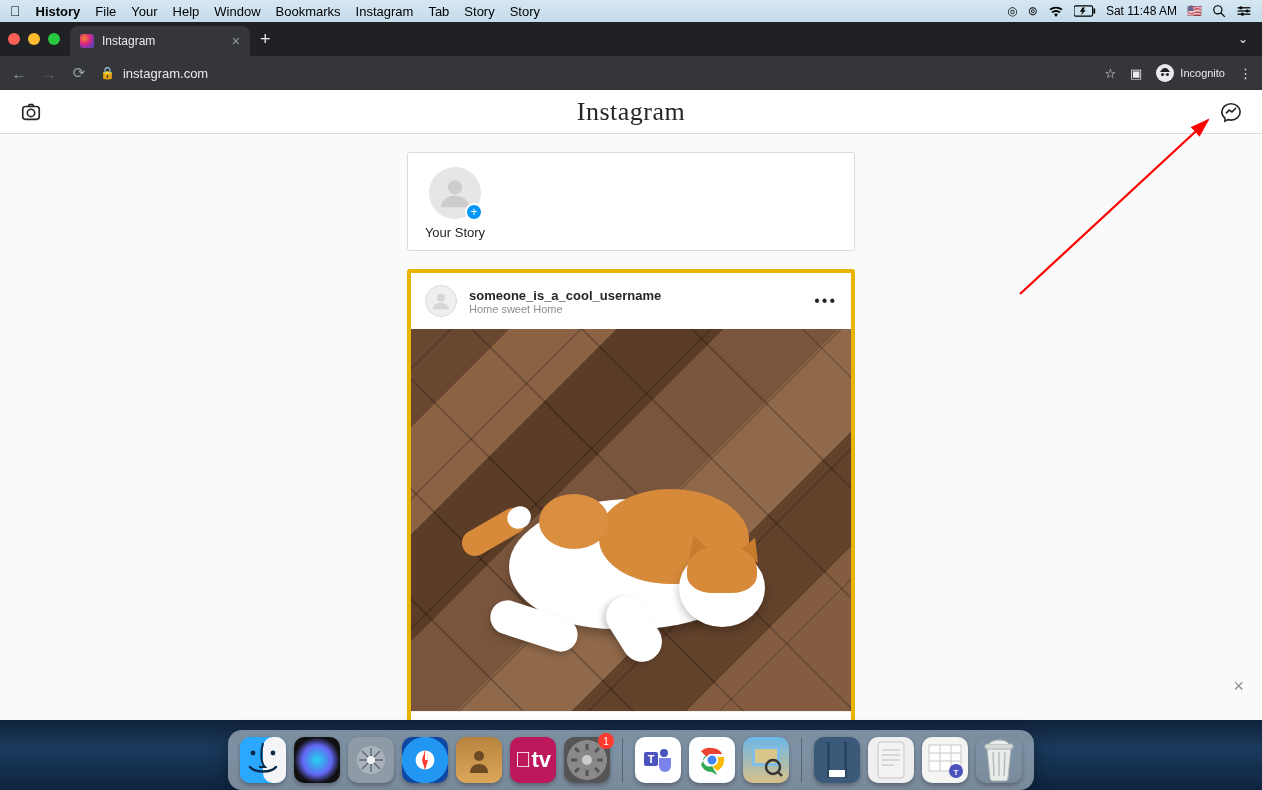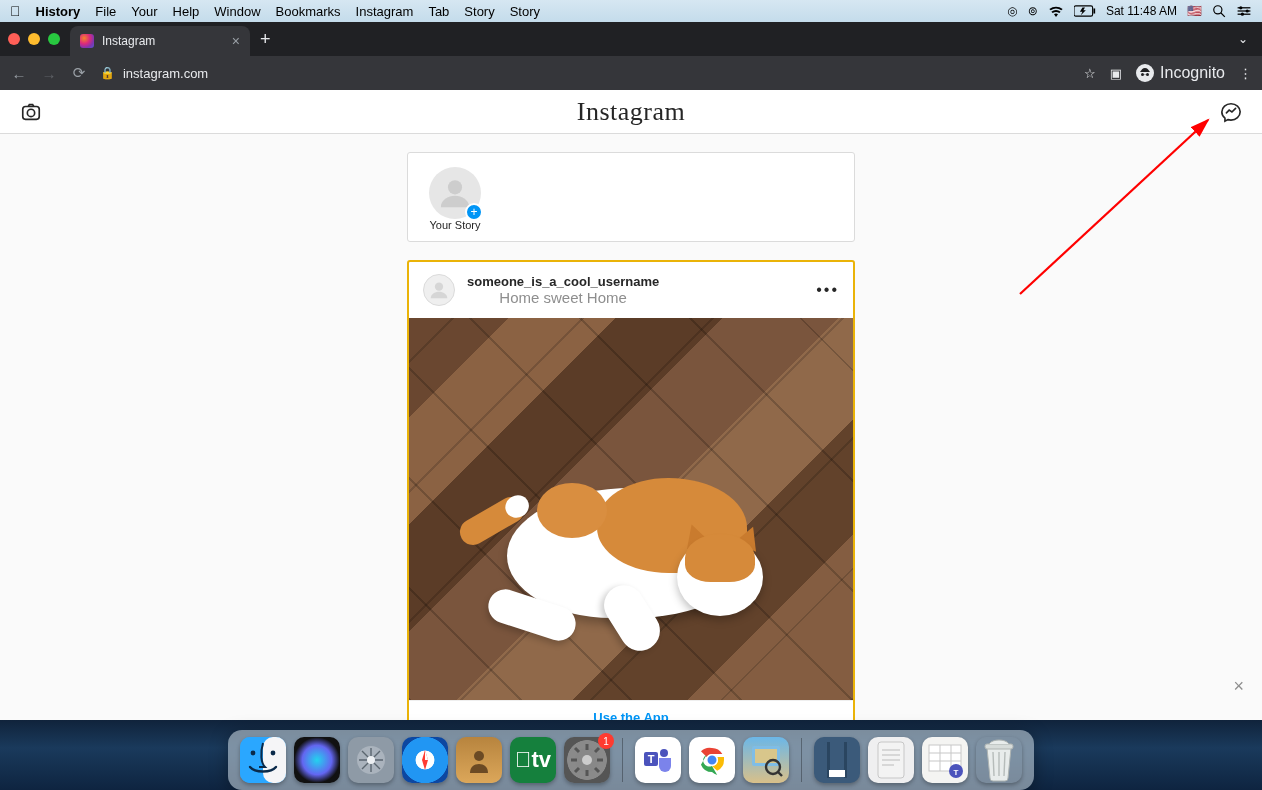--- a/index.html
+++ b/index.html
@@ -19,42 +19,42 @@
   .tab { display:flex; align-items:center; background:#35363a; color:#e8eaed; height:30px; border-radius:8px 8px 0 0; padding:0 10px; font-size:12px; gap:8px; min-width:180px; margin-top:4px;}
   .tab .fav { width:14px; height:14px; border-radius:3px; background:radial-gradient(circle at 30% 30%,#f58529,#dd2a7b 40%,#8134af 70%,#515bd4); }
   .tab .close { color:#9aa0a6; font-size:14px; margin-left:auto;}
   .newtab { color:#e8eaed; font-size:18px; margin-left:10px; }
   .chrome-tabs .expand { margin-left:auto; color:#e8eaed; padding-right:14px; font-size:12px;}
   .chrome-addr { height:34px; background:#35363a; display:flex; align-items:center; padding:0 10px; gap:12px; color:#e8eaed; font-size:13px;}
   .chrome-addr .navicon { color:#9aa0a6; font-size:15px; width:18px; text-align:center;}
   .chrome-addr .url { display:flex; align-items:center; gap:8px; flex:0 1 auto; }
   .chrome-addr .lock { color:#9aa0a6; font-size:12px;}
   .chrome-addr .right { margin-left:auto; display:flex; align-items:center; gap:14px; }
-  .incog-badge { display:flex; align-items:center; gap:6px; font-size:16px; color:#e8eaed;}
+  .incog-badge { display:flex; align-items:center; gap:6px; font-size:11px; color:#e8eaed;}
   .incog-badge .icon { width:18px; height:18px; border-radius:50%; background:#e8eaed; color:#202124; display:flex; align-items:center; justify-content:center; font-size:11px;}
 
   
   .page { position:absolute; top:90px; left:0; right:0; bottom:0; background:#fafafa; display:flex; flex-direction:column; }
   .ig-top { height:44px; background:#fff; border-bottom:1px solid #dbdbdb; display:flex; align-items:center; justify-content:space-between; padding:0 20px;}
   .ig-logo { font-family: 'Brush Script MT','Segoe Script',cursive; font-size:26px; font-weight:500; color:#262626; letter-spacing:0.5px;}
   .ig-icon { width:22px; height:22px; color:#262626; }
   .ig-feed { flex:1; overflow:hidden; display:flex; justify-content:center; }
   .feed-col { width:448px; margin-top:18px; }
   .stories { background:#fff; border:1px solid #dbdbdb; border-radius:3px; padding:14px 14px 10px; }
   .story { display:flex; flex-direction:column; align-items:center; width:66px;}
   .story-av { width:52px; height:52px; border-radius:50%; background:#e6e6e6; position:relative; display:flex; align-items:center; justify-content:center;}
   .story-av svg { width:34px; height:34px; opacity:.55;}
   .story-add { position:absolute; right:-2px; bottom:-2px; width:18px; height:18px; border-radius:50%; background:#0095f6; border:2px solid #fff; color:#fff; font-size:12px; line-height:14px; display:flex; align-items:center; justify-content:center;}
-  .story-label { font-size:11px; color:#262626; }
-  .post { background:#fff; border:2px solid #eab308; border-radius:3px; margin-top:18px;}
+  .story-label { font-size:13px; color:#262626; margin-top:6px;}
+  .post { background:#fff; border:4px solid #eab308; border-radius:3px; margin-top:18px;}
   .post-head { display:flex; align-items:center; padding:12px 14px; gap:12px; }
   .post-av { width:32px; height:32px; border-radius:50%; background:#efefef; border:1px solid #dbdbdb; display:flex; align-items:center; justify-content:center;}
   .post-av svg{width:20px;height:20px;opacity:.45;}
   .post-user { font-size:13px; font-weight:600; color:#262626;}
-  .post-loc { font-size:15px; color:#8e8e8e;text-align:center;}
+  .post-loc { font-size:11px; color:#8e8e8e;}
   .post-more { margin-left:auto; font-size:16px; color:#262626; letter-spacing:2px;}
   .post-img { width:100%; height:382px; position:relative; overflow:hidden; }
   .use-app { height:34px; display:flex; align-items:center; justify-content:center; font-size:13px; font-weight:600; color:#0095f6; border-top:1px solid #efefef;}
   .ig-bottom { height:44px; background:#fff; border-top:1px solid #dbdbdb; display:flex; align-items:center; justify-content:space-around; padding:0 80px;}
   .ig-bottom .bicon { width:24px; height:24px; color:#262626; }
   .close-x { position:absolute; right:18px; top:586px; font-size:18px; color:#8e8e8e; }
   .profile-gray { opacity:.35; }
 
   
   .floor { position:absolute; inset:0; background:
@@ -87,21 +87,21 @@
   .dock { position:relative; height:60px; background:rgba(210,220,228,.55); border-radius:14px; padding:4px 12px; display:flex; align-items:center; gap:8px; backdrop-filter:blur(6px); box-shadow:0 4px 18px rgba(0,0,0,.35);}
   .dock .sep { width:1px; height:44px; background:rgba(0,0,0,.3); margin:0 4px;}
   .dock .app { width:46px; height:46px; border-radius:10px; display:flex; align-items:center; justify-content:center; font-size:22px; color:#fff; box-shadow:0 2px 4px rgba(0,0,0,.3); position:relative;}
   .badge { position:absolute; top:-4px; right:-4px; width:16px; height:16px; border-radius:50%; background:#ff3b30; color:#fff; font-size:10px; display:flex; align-items:center; justify-content:center; }
   .finder{background:linear-gradient(90deg,#2aa7ff 50%,#fff 50%);}
   .finder::before{content:"";position:absolute;width:100%;height:100%;}
   .siri{background:radial-gradient(circle at 50% 50%,#22d3ee,#6366f1 45%,#111 70%);border-radius:50%;}
   .launchpad{background:#8e9aa6;border-radius:50%;}
   .safari{background:radial-gradient(circle,#fff 28%,#2196f3 30% 70%,#0d47a1 72%);border-radius:50%;}
   .contacts{background:linear-gradient(#b7843e,#dca75a);}
-  .appletv{background:#15803d;border-radius:12px;font-size:13px;font-weight:600;}
+  .appletv{background:#be185d;border-radius:12px;font-size:13px;font-weight:600;}
   .settings{background:radial-gradient(circle,#666 20%,#8a8a8a 22% 60%,#555 62%);}
   .teams{background:#fff;color:#4b53bc;}
   .chrome{background:#fff;}
   .chrome svg{width:36px;height:36px;}
   .preview{background:linear-gradient(#6bb7e8,#d9c089);}
   .movie{background:#3b5a7a;}
   .rtf{background:#efeff0;color:#888;font-size:9px;}
   .excel{background:#f4f4f2;}
   .trash{background:transparent;}
   .trash svg{width:40px;height:44px;}

